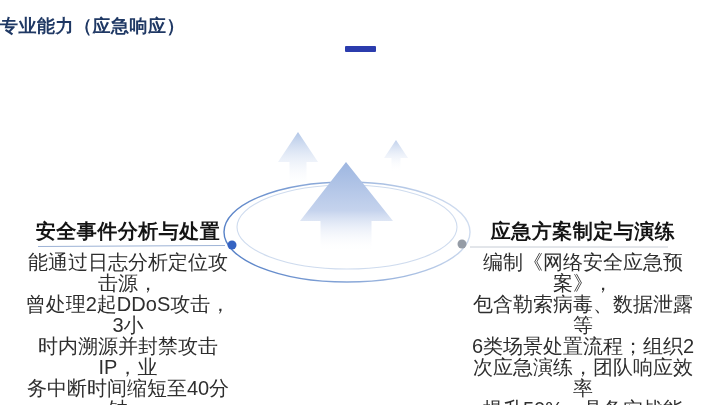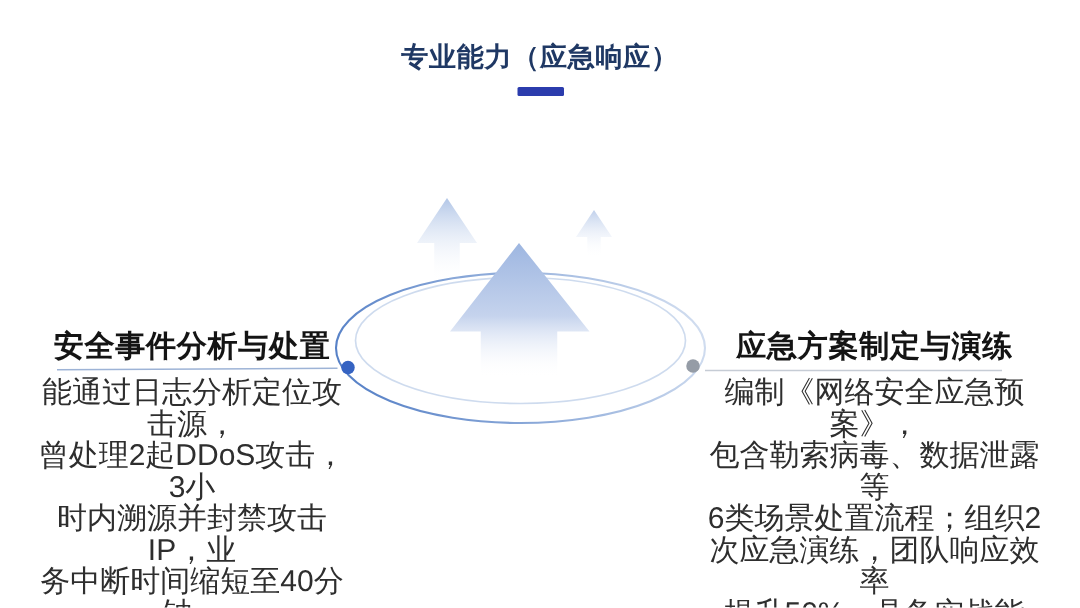--- a/index.html
+++ b/index.html
@@ -10,21 +10,21 @@
   }
   *{margin:0;padding:0;box-sizing:border-box;}
   html,body{background:#ffffff;}
   body{
     font-family:"Liberation Sans","DejaVu Sans",sans-serif;
     width:720px;height:405px;overflow:hidden;position:relative;
   }
   .slide{position:relative;width:720px;height:405px;background:#ffffff;}
 
   
-  .slide-header{position:absolute;top:28px;left:0;width:720px;text-align:center;}
+  .slide-header{position:absolute;top:16px;left:0;width:720px;text-align:left;}
   .slide-title{
     font-size:18px;line-height:20px;font-weight:700;
     color:var(--title-text);letter-spacing:0.5px;
   }
   .title-accent-bar{
     width:31px;height:6px;margin:10px auto 0;
     background:var(--accent-bar);border-radius:1px;
   }
 
   

